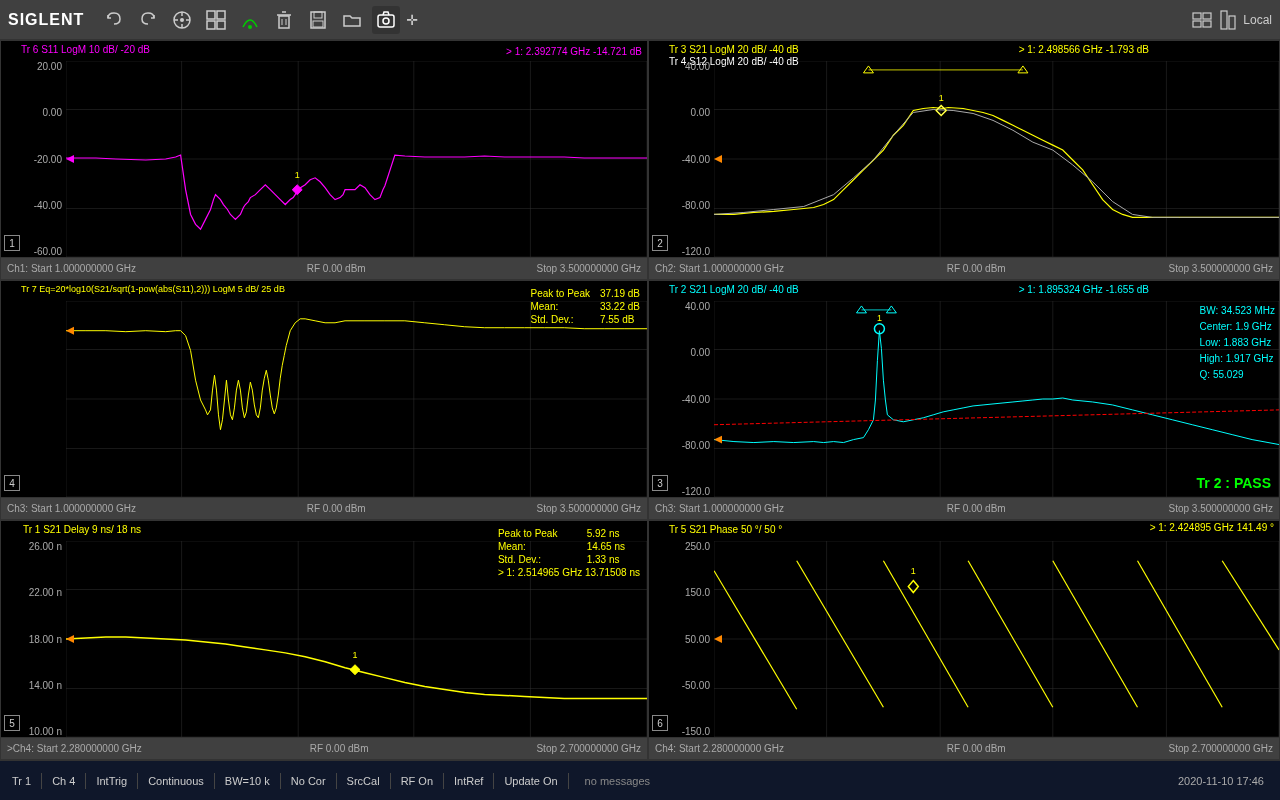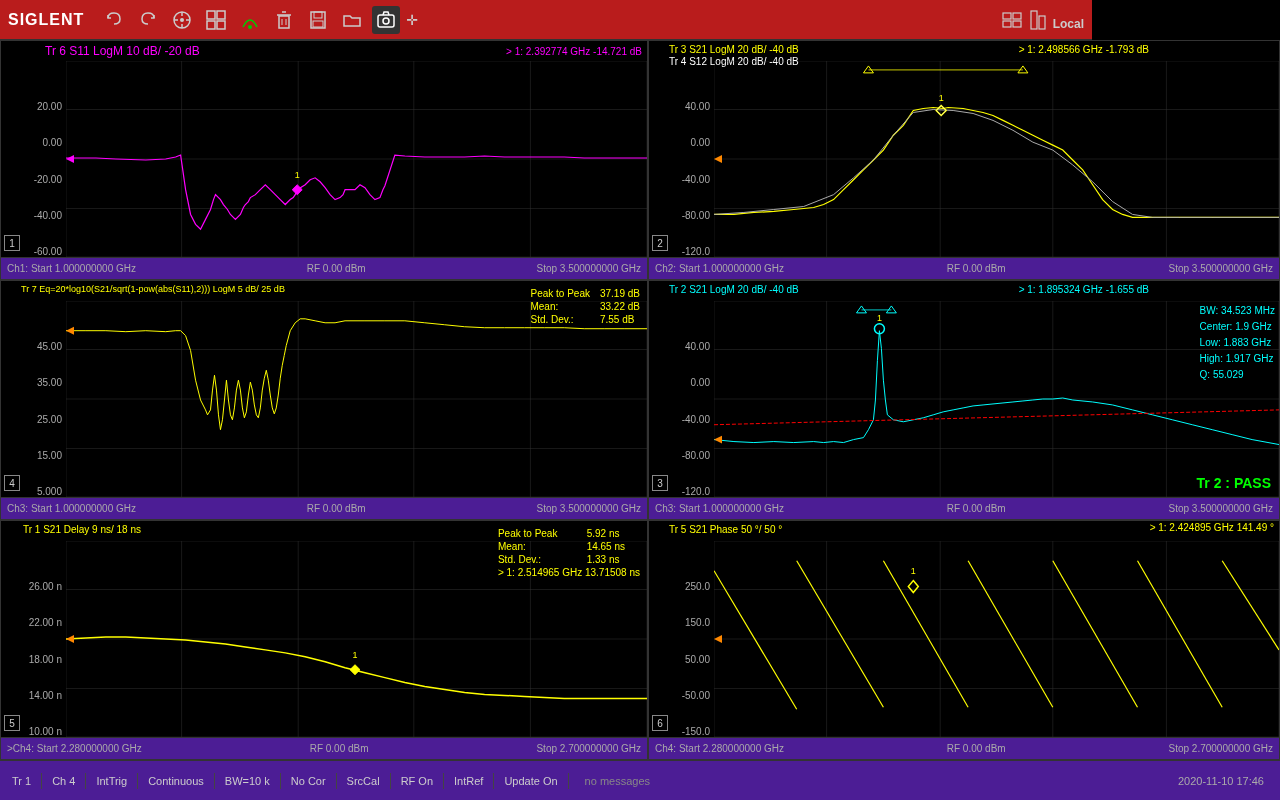--- a/index.html
+++ b/index.html
@@ -8,23 +8,23 @@
       height: 800px;
       background: #000;
       color: #fff;
       font-family: Arial, sans-serif;
       font-size: 11px;
       overflow: hidden;
     }
 
     
     #toolbar {
-      width: 1092px;
+      width: 1280px;
       height: 40px;
-      background: #b91c1c;
+      background: #404040;
       border-bottom: 1px solid #333;
       display: flex;
       align-items: center;
       padding: 0 8px;
       gap: 6px;
     }
     #toolbar .logo {
       font-size: 16px;
       font-weight: bold;
       color: #fff;
@@ -39,25 +39,24 @@
       cursor: pointer;
       color: #ccc;
       display: flex;
       align-items: center;
       justify-content: center;
       font-size: 16px;
     }
     #toolbar .spacer { flex: 1; }
     #toolbar .local-info {
       display: flex;
-      align-items: flex-end;
+      align-items: center;
       gap: 6px;
       color: #ccc;
       font-size: 12px;
-      font-weight: bold;
     }
 
     
     #main-grid {
       width: 1280px;
       height: 720px; 
       display: grid;
       grid-template-rows: 240px 240px 240px;
       grid-template-columns: 648px 632px;
     }
@@ -92,21 +91,21 @@
       font-size: 10px;
       z-index: 10;
     }
 
     .panel-footer {
       position: absolute;
       bottom: 0;
       left: 0;
       right: 0;
       height: 22px;
-      background: #4c1d95;
+      background: #404040;
       border-top: 1px solid #333;
       display: flex;
       align-items: center;
       justify-content: space-between;
       padding: 0 6px;
       font-size: 10px;
       color: #aaa;
       z-index: 10;
     }
 
@@ -116,38 +115,37 @@
       left: 0;
       width: 65px;
       bottom: 22px;
       display: flex;
       flex-direction: column;
       justify-content: space-between;
       align-items: flex-end;
       padding-right: 4px;
       font-size: 10px;
       color: #aaa;
-      margin-top: 40px;
     }
 
     
     .marker-box {
       position: absolute;
       top: 5px;
       right: 5px;
       font-size: 10px;
       text-align: right;
       z-index: 20;
     }
 
     
     #statusbar {
       width: 1280px;
       height: 40px;
-      background: #4c1d95;
+      background: #0f172a;
       border-top: 1px solid #333;
       display: flex;
       align-items: center;
       padding: 0 8px;
       gap: 0;
       font-size: 11px;
       color: #ccc;
     }
     #statusbar .sb-item {
       padding: 2px 10px;
@@ -255,21 +253,21 @@
       <rect x="10" y="7" width="6" height="13" stroke="#ccc" stroke-width="1.2" fill="none"></rect>
     </svg>
     <span>Local</span>
   </div>
 </div>
 
 <div id="main-grid">
 
   <div class="panel">
     <div class="panel-num">1</div>
-    <div class="panel-title" style="color:#ff00ff;font-size:12px;left:20px;margin-left:24px;">Tr 6  S11 LogM  10 dB/  -20 dB</div>
+    <div class="panel-title" style="color:#ff00ff;font-size:10px;left:20px;">Tr 6  S11 LogM  10 dB/  -20 dB</div>
 
     <div class="marker-box" style="color:#ff00ff;">
       <span>&gt; 1:  2.392774 GHz     -14.721 dB</span>
     </div>
 
     <div class="y-axis">
       <span>20.00</span>
       <span>0.00</span>
       <span>-20.00</span>
       <span>-40.00</span>
@@ -388,27 +386,20 @@
               <td style="padding-left:8px;margin-left:28px;">33.22 dB</td>
             </tr>
         <tr>
               <td>Std. Dev.:</td>
               <td style="padding-left:8px;">7.55 dB</td>
             </tr>
       </tbody>
         </table>
     </div>
 
-    <div class="y-axis">
-      <span>45.00</span>
-      <span>35.00</span>
-      <span>25.00</span>
-      <span>15.00</span>
-      <span>5.000</span>
-    </div>
 
     <svg style="position:absolute;top:20px;left:65px;right:0;bottom:22px;width:calc(100% - 65px);height:calc(100% - 42px);" viewBox="0 0 583 198" preserveAspectRatio="none">
       <line x1="0" y1="0" x2="583" y2="0" stroke="#333" stroke-width="0.5"></line>
       <line x1="0" y1="49" x2="583" y2="49" stroke="#333" stroke-width="0.5"></line>
       <line x1="0" y1="99" x2="583" y2="99" stroke="#333" stroke-width="0.5"></line>
       <line x1="0" y1="149" x2="583" y2="149" stroke="#333" stroke-width="0.5"></line>
       <line x1="0" y1="198" x2="583" y2="198" stroke="#333" stroke-width="0.5"></line>
       <line x1="0" y1="0" x2="0" y2="198" stroke="#333" stroke-width="0.5"></line>
       <line x1="116" y1="0" x2="116" y2="198" stroke="#333" stroke-width="0.5"></line>
       <line x1="233" y1="0" x2="233" y2="198" stroke="#333" stroke-width="0.5"></line>

